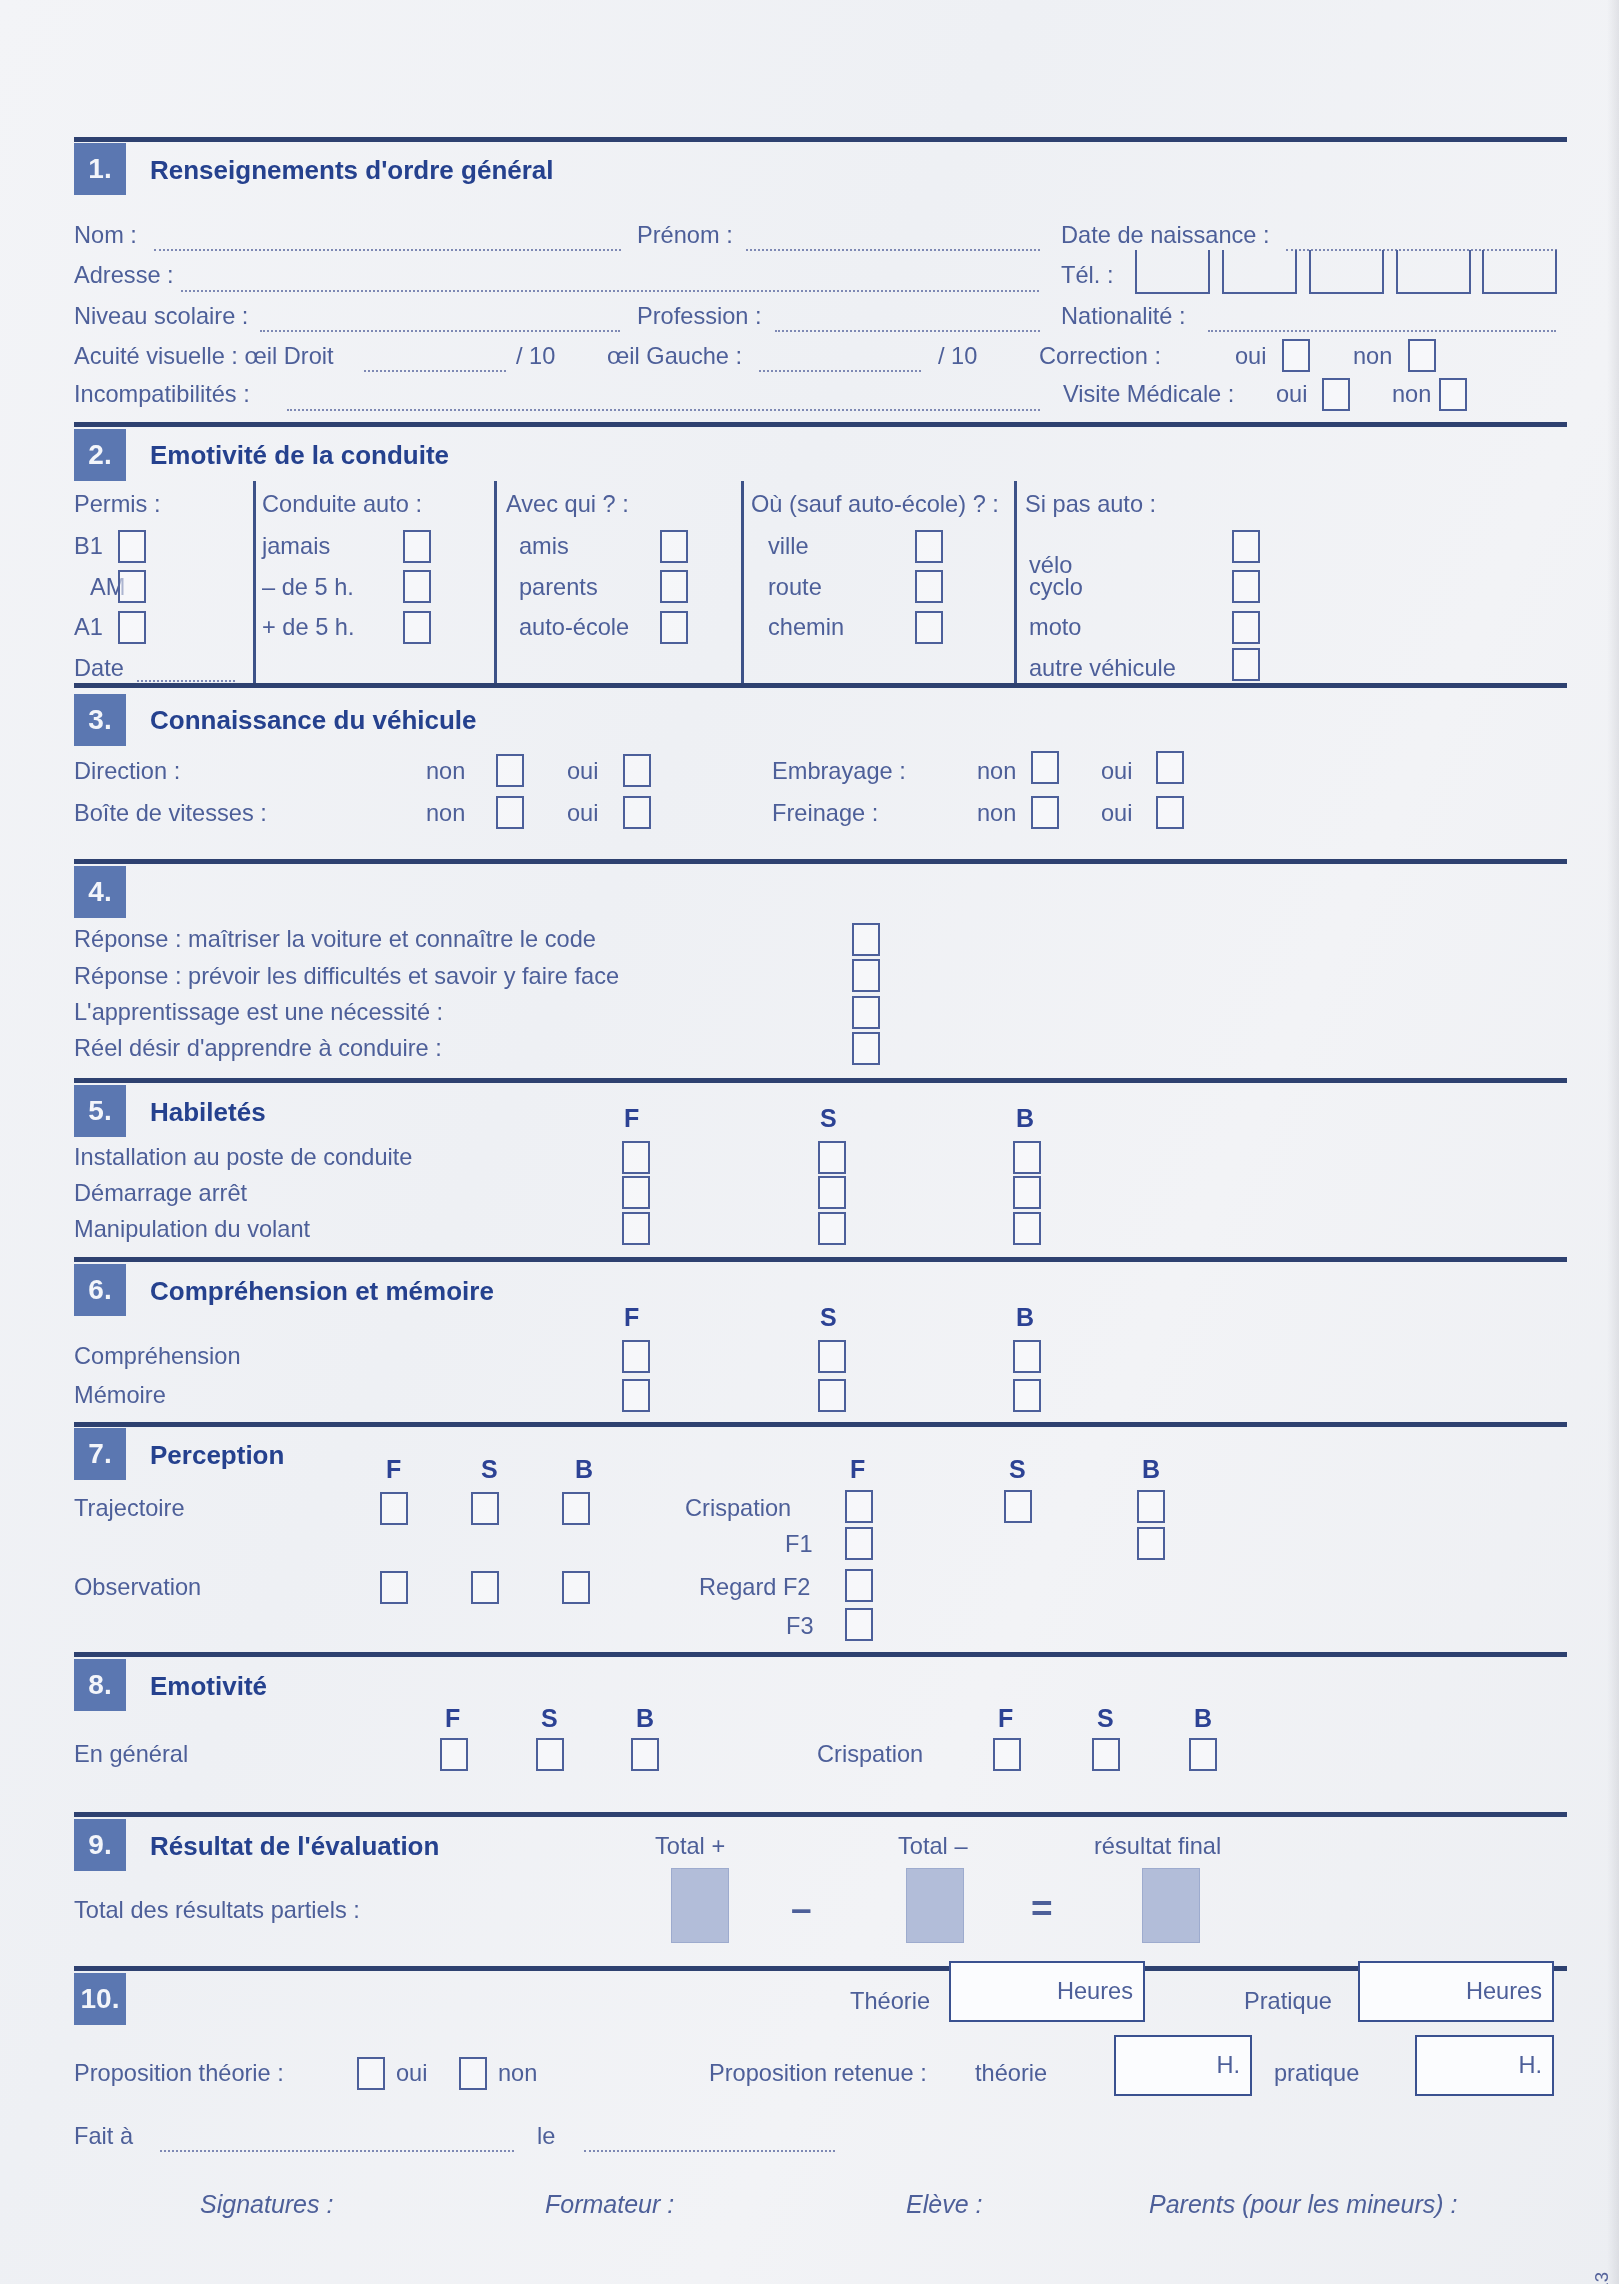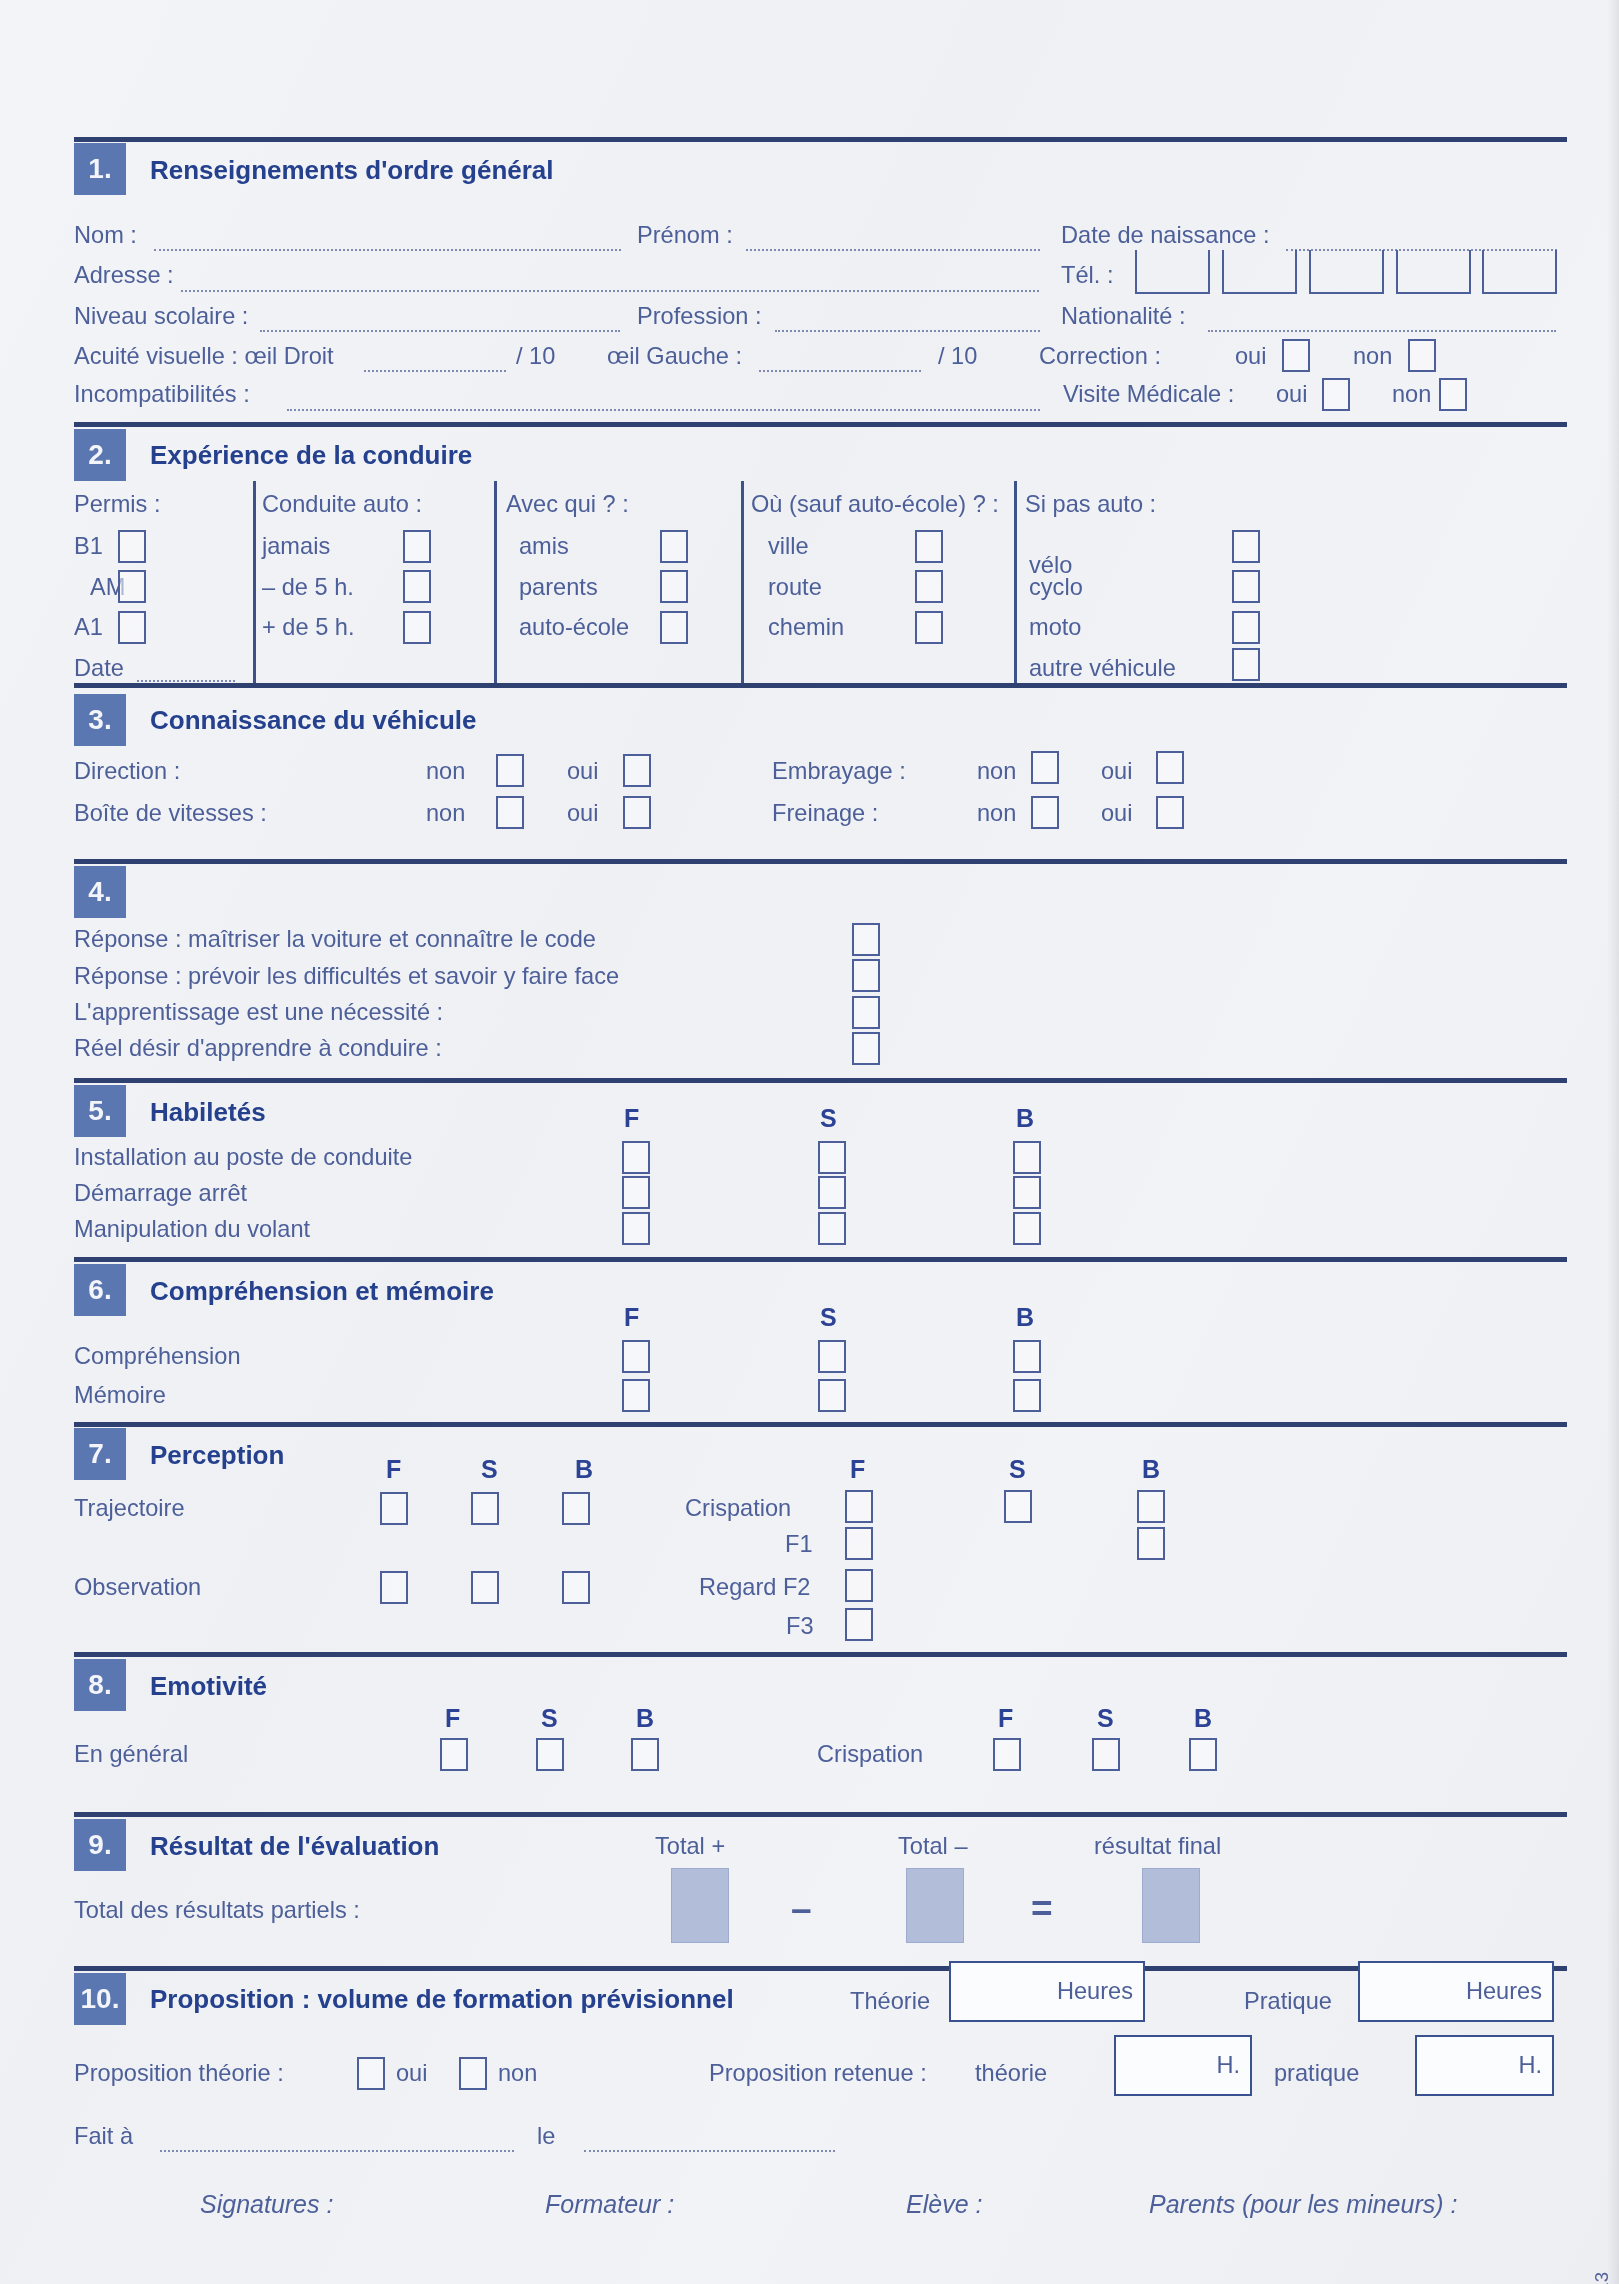--- a/index.html
+++ b/index.html
@@ -76,21 +76,21 @@
   <div class="t" style="left:74px;top:381px">Incompatibilités :</div>
   <div class="dots" style="left:287px;top:385px;width:753px"></div>
   <div class="t" style="left:1063px;top:381px">Visite Médicale :</div>
   <div class="t" style="left:1276px;top:381px">oui</div>
   <div class="cb" style="left:1322px;top:378px"></div>
   <div class="t" style="left:1392px;top:381px">non</div>
   <div class="cb" style="left:1439px;top:378px"></div>
 
   <div class="ln" style="top:422px"></div>
   <div class="nb" style="top:429px">2.</div>
-  <div class="st" style="top:440px">Expérience de la conduire</div>
+  <div class="st" style="top:440px">Emotivité de la conduite</div>
 
   <div class="vln" style="left:253px"></div>
   <div class="vln" style="left:494px"></div>
   <div class="vln" style="left:741px"></div>
   <div class="vln" style="left:1014px"></div>
 
   <div class="t" style="left:74px;top:491px">Permis :</div>
   <div class="t" style="left:262px;top:491px">Conduite auto :</div>
   <div class="t" style="left:506px;top:491px">Avec qui ? :</div>
   <div class="t" style="left:751px;top:491px">Où (sauf auto-école) ? :</div>
@@ -270,21 +270,20 @@
 
   <div class="shade" style="left:671px;top:1868px"></div>
   <div class="op" style="left:791px;top:1888px">–</div>
   <div class="shade" style="left:906px;top:1868px"></div>
   <div class="op" style="left:1031px;top:1888px">=</div>
   <div class="shade" style="left:1142px;top:1868px"></div>
   <div class="t" style="left:74px;top:1897px">Total des résultats  partiels :</div>
 
   <div class="ln" style="top:1966px"></div>
   <div class="nb" style="top:1973px">10.</div>
-  <div class="st" style="top:1984px">Proposition : volume de formation prévisionnel</div>
   <div class="t" style="left:850px;top:1988px">Théorie</div>
   <div class="hbox" style="left:949px;top:1961px;width:196px;height:61px">Heures</div>
   <div class="t" style="left:1244px;top:1988px">Pratique</div>
   <div class="hbox" style="left:1358px;top:1961px;width:196px;height:61px">Heures</div>
 
   <div class="t" style="left:74px;top:2060px">Proposition théorie :</div>
   <div class="cb" style="left:357px;top:2057px"></div>
   <div class="t" style="left:396px;top:2060px">oui</div>
   <div class="cb" style="left:459px;top:2057px"></div>
   <div class="t" style="left:498px;top:2060px">non</div>

